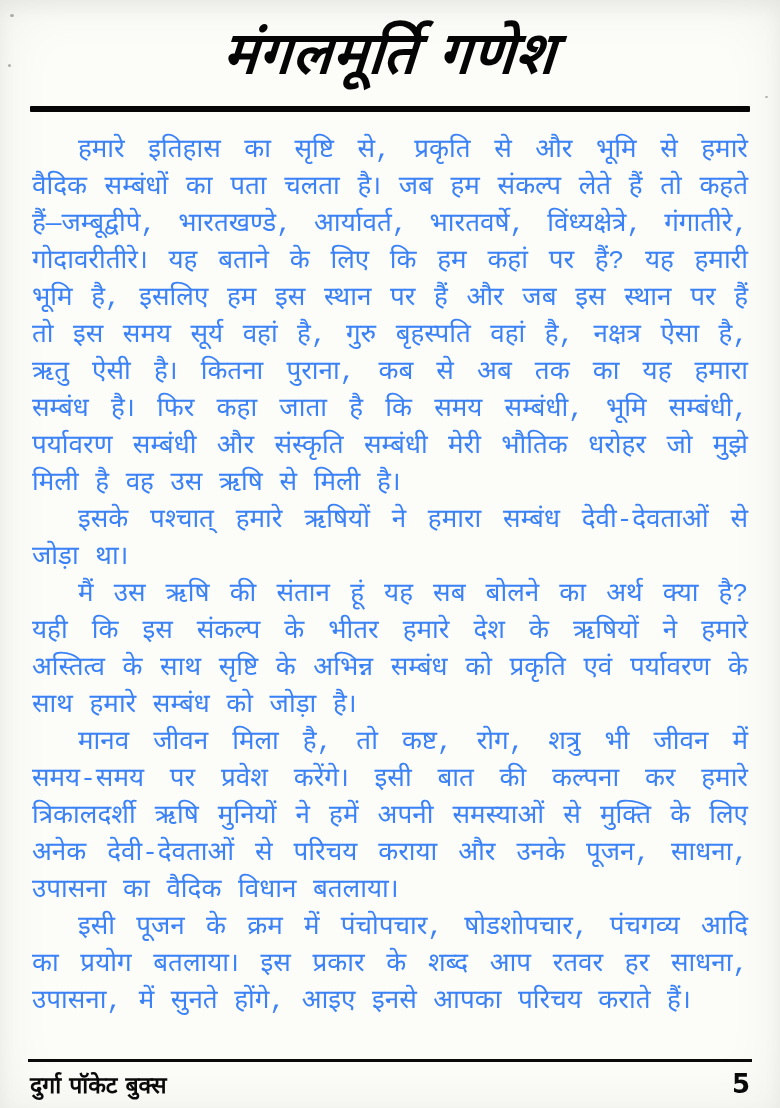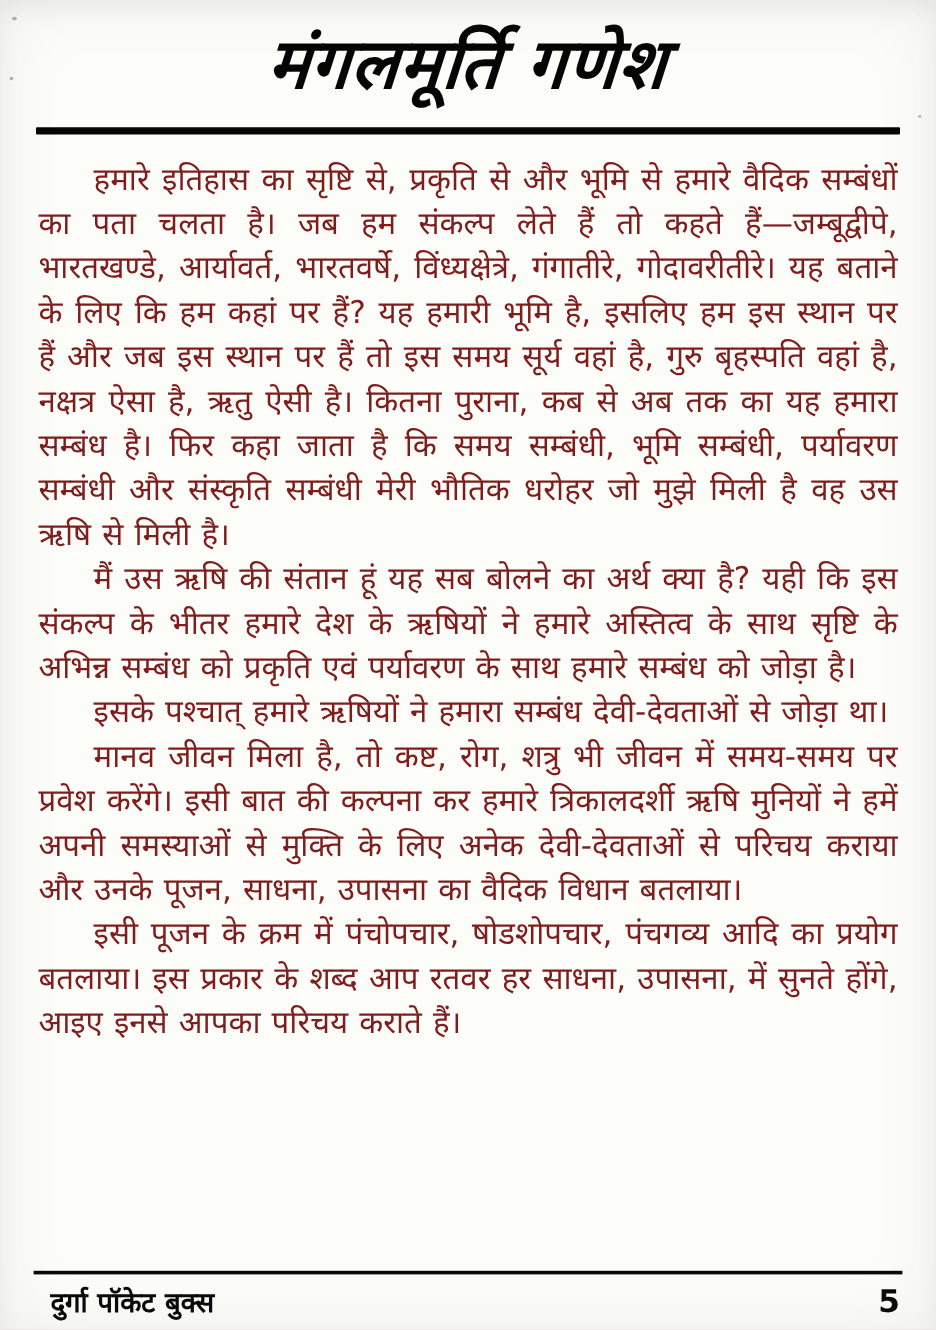--- a/index.html
+++ b/index.html
@@ -35,38 +35,39 @@
     height: 6px;
     background: #060606;
     margin: 10px 30px 20px 30px;
     border-radius: 1px;
   }
   .body-text {
     margin: 0 32px;
     font-size: 26px;
     line-height: 37px;
     text-align: justify;
-    color: #7f1d1d;
+    color: #3b82f6;
+    font-family: Liberation Mono, monospace;
   }
   .body-text p {
     margin: 0;
     text-indent: 46px;
     word-spacing: 1px;
   }
   .footer-rule {
     position: absolute;
     left: 28px;
     right: 28px;
     bottom: 46px;
     height: 3px;
     background: #0a0a0a;
   }
   .footer {
     position: absolute;
-    left: 42px;
+    left: 30px;
     right: 30px;
     bottom: 8px;
     display: flex;
     justify-content: space-between;
     align-items: baseline;
     font-weight: bold;
     font-size: 23px;
     color: #0a0a0a;
   }
   .page-number {
@@ -90,22 +91,22 @@
   <span class="speck s1"></span>
   <span class="speck s2"></span>
   <span class="speck s3"></span>
 
   <h1 class="title">मंगलमूर्ति गणेश</h1>
 
   <div class="title-rule"></div>
 
   <div class="body-text">
     <p>हमारे इतिहास का सृष्टि से, प्रकृति से और भूमि से हमारे वैदिक सम्बंधों का पता चलता है। जब हम संकल्प लेते हैं तो कहते हैं—जम्बूद्वीपे, भारतखण्डे, आर्यावर्त, भारतवर्षे, विंध्यक्षेत्रे, गंगातीरे, गोदावरीतीरे। यह बताने के लिए कि हम कहां पर हैं? यह हमारी भूमि है, इसलिए हम इस स्थान पर हैं और जब इस स्थान पर हैं तो इस समय सूर्य वहां है, गुरु बृहस्पति वहां है, नक्षत्र ऐसा है, ऋतु ऐसी है। कितना पुराना, कब से अब तक का यह हमारा सम्बंध है। फिर कहा जाता है कि समय सम्बंधी, भूमि सम्बंधी, पर्यावरण सम्बंधी और संस्कृति सम्बंधी मेरी भौतिक धरोहर जो मुझे मिली है वह उस ऋषि से मिली है।</p>
+    <p>इसके पश्चात् हमारे ऋषियों ने हमारा सम्बंध देवी-देवताओं से जोड़ा था।</p>
     <p>मैं उस ऋषि की संतान हूं यह सब बोलने का अर्थ क्या है? यही कि इस संकल्प के भीतर हमारे देश के ऋषियों ने हमारे अस्तित्व के साथ सृष्टि के अभिन्न सम्बंध को प्रकृति एवं पर्यावरण के साथ हमारे सम्बंध को जोड़ा है।</p>
-    <p>इसके पश्चात् हमारे ऋषियों ने हमारा सम्बंध देवी-देवताओं से जोड़ा था।</p>
     <p>मानव जीवन मिला है, तो कष्ट, रोग, शत्रु भी जीवन में समय-समय पर प्रवेश करेंगे। इसी बात की कल्पना कर हमारे त्रिकालदर्शी ऋषि मुनियों ने हमें अपनी समस्याओं से मुक्ति के लिए अनेक देवी-देवताओं से परिचय कराया और उनके पूजन, साधना, उपासना का वैदिक विधान बतलाया।</p>
     <p>इसी पूजन के क्रम में पंचोपचार, षोडशोपचार, पंचगव्य आदि का प्रयोग बतलाया। इस प्रकार के शब्द आप रतवर हर साधना, उपासना, में सुनते होंगे, आइए इनसे आपका परिचय कराते हैं।</p>
   </div>
 
   <div class="footer-rule"></div>
 
   <div class="footer">
     <span>दुर्गा पॉकेट बुक्स</span>
     <span class="page-number">5</span>
   </div>

